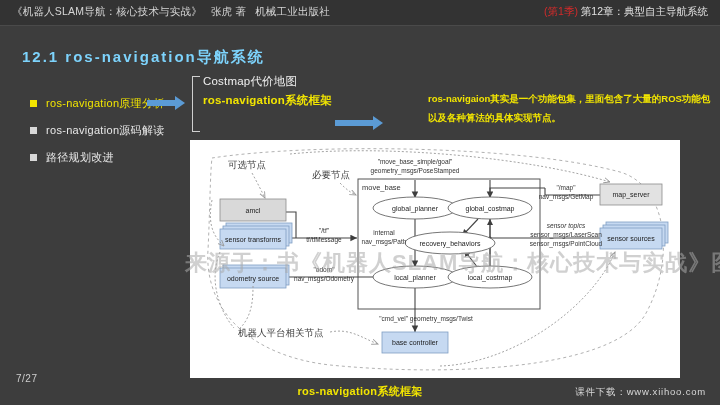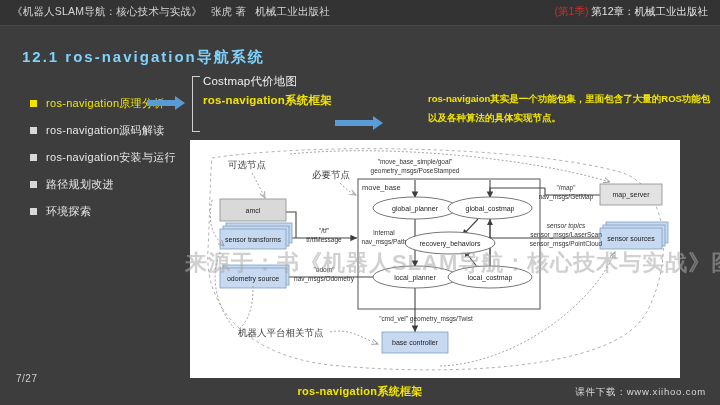--- a/index.html
+++ b/index.html
@@ -190,46 +190,38 @@
 <body>
 
 <div class="slide">
 
   <div class="header">
     <div class="header-left">
       <span>《机器人SLAM导航：核心技术与实战》</span><span class="sp"></span><span>张虎 著</span><span class="sp"></span><span>机械工业出版社</span>
     </div>
     <div class="header-right">
       <span class="season">(第1季)</span>
-      <span>第12章：机械工业出版社</span>
+      <span>第12章：典型自主导航系统</span>
     </div>
   </div>
 
   <div class="title">12.1 ros-navigation导航系统</div>
 
   <div class="bullets">
     <div class="bullet active">
       <span class="sq"></span>
       <span class="txt">ros-navigation原理分析</span>
     </div>
     <div class="bullet">
       <span class="sq"></span>
       <span class="txt">ros-navigation源码解读</span>
     </div>
     <div class="bullet">
       <span class="sq"></span>
-      <span class="txt">ros-navigation安装与运行</span>
-    </div>
-    <div class="bullet">
-      <span class="sq"></span>
       <span class="txt">路径规划改进</span>
-    </div>
-    <div class="bullet">
-      <span class="sq"></span>
-      <span class="txt">环境探索</span>
     </div>
   </div>
 
   <div class="barrow" id="arrow1">
     <div class="shaft"></div>
       <div class="head"></div>
   </div>
   <div class="barrow" id="arrow2">
     <div class="shaft"></div>
       <div class="head"></div>

